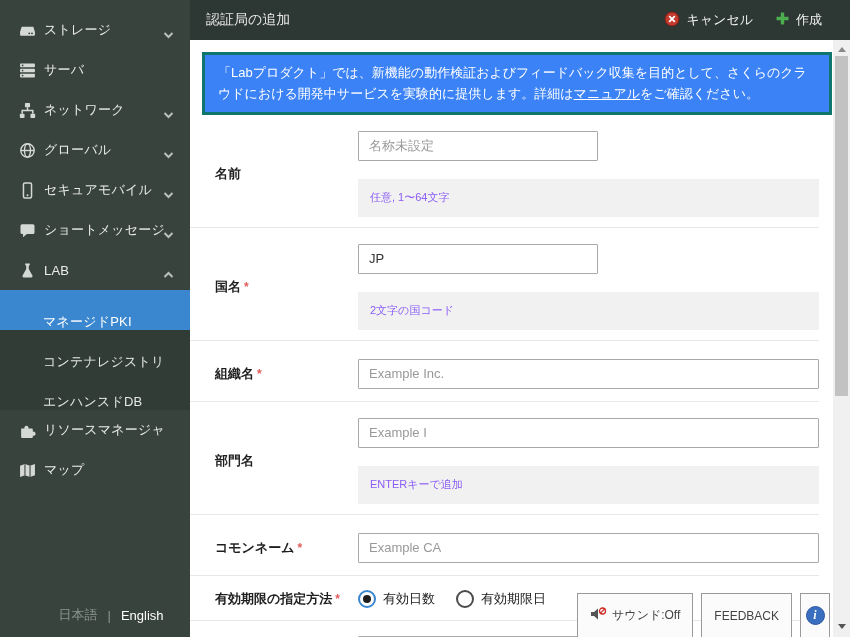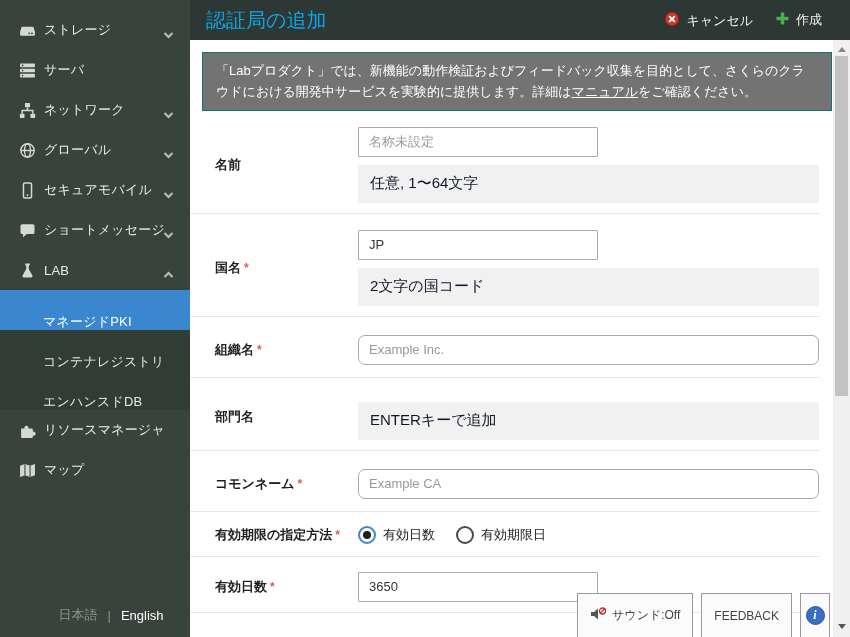--- a/index.html
+++ b/index.html
@@ -26,46 +26,46 @@
   .lang-bar { position:absolute; bottom:13px; left:16px; width:100%;
     display:flex; justify-content:center; align-items:center; gap:10px;
     font-size:13px; }
   .lang-jp { color:#8b9590; }
   .lang-sep { color:#8b9590; }
   .lang-en { color:#ffffff; cursor:pointer; }
 
   
   .topbar { position:absolute; left:190px; top:0; width:660px; height:40px;
     background:#2d3733; display:flex; align-items:center; z-index:6; }
-  .topbar-title { color:#0ea5e9; font-size:20px; padding-left:16px; }
+  .topbar-title { color:#e5e5e5; font-size:14px; padding-left:16px; }
   .topbar-actions { margin-left:auto; display:flex; align-items:center;
     gap:22px; padding-right:28px; }
-  .topbar-btn { display:flex; align-items:flex-end; gap:6px; cursor:pointer;
+  .topbar-btn { display:flex; align-items:center; gap:6px; cursor:pointer;
     color:#f2f4f2; font-size:13px; }
 
   
   .content { position:absolute; left:190px; top:40px; width:643px; height:597px;
     background:#fff; overflow:hidden; }
-  .notice { margin:12px 1px 0 12px; background:#737373; border:1px solid #0f766e;
+  .notice { margin:12px 1px 0 12px; background:#3b82f6; border:3px solid #0f766e;
     color:#fff; font-size:13px; line-height:1.65; padding:7px 13px; }
   .notice a { color:#fff; text-decoration:underline; cursor:pointer; }
 
   .form { margin:0 14px 0 0; }
   .form-row { display:flex; border-bottom:1px solid #e8e8e8; }
   .form-label { flex:0 0 168px; padding-left:25px; display:flex;
     align-items:center; font-size:13px; font-weight:bold; color:#1f1f1f; }
   .req { color:#e05c5a; font-weight:bold; margin-left:3px; font-size:12px; }
   .form-field { flex:1; display:flex; flex-direction:column; justify-content:center; }
   .text-input { height:30px; border:1px solid #a9a9a9; border-radius:1px;
     font-size:13px; padding:0 10px; color:#333; outline:none; background:#fff;
     font-family:Liberation Sans, sans-serif; }
   .text-input::placeholder { color:#999; opacity:1; }
   .short { width:240px; }
-  .long { width:100%;border-radius:7px; }
-  .hint { margin-top:8px; background:#f1f1f1; color:#0f172a; font-size:15px;
+  .long { width:100%; }
+  .hint { margin-top:18px; background:#f1f1f1; color:#8b5cf6; font-size:11px;
     height:38px; display:flex; align-items:center; padding-left:12px; }
   .row-pad1 { padding:16px 0 10px 0; }
   .row-pad2 { padding:18px 0 12px 0; }
   .row-pad3 { padding:14px 0 12px 0; }
   .row-pad4 { padding:15px 0 10px 0; }
 
   .radio-group { display:flex; align-items:center; gap:7px; }
   .radio { width:18px; height:18px; border-radius:50%; background:#fff;
     border:2px solid #4a4a4a; display:inline-block; position:relative;
     cursor:pointer; flex:0 0 18px; }
@@ -297,20 +297,21 @@
       <div class="form-field">
         <input type="text" class="text-input long" placeholder="Example Inc." style="">
       </div>
     </div>
 
     <div class="form-row row-pad1">
       <div class="form-label">
         <span>部門名</span>
       </div>
       <div class="form-field">
+        <input type="text" class="text-input long" placeholder="Example I" style="">
         <div class="hint">ENTERキーで追加</div>
       </div>
     </div>
 
     <div class="form-row row-pad2">
       <div class="form-label">
         <span>コモンネーム</span>
         <span class="req">*</span>
       </div>
       <div class="form-field">

